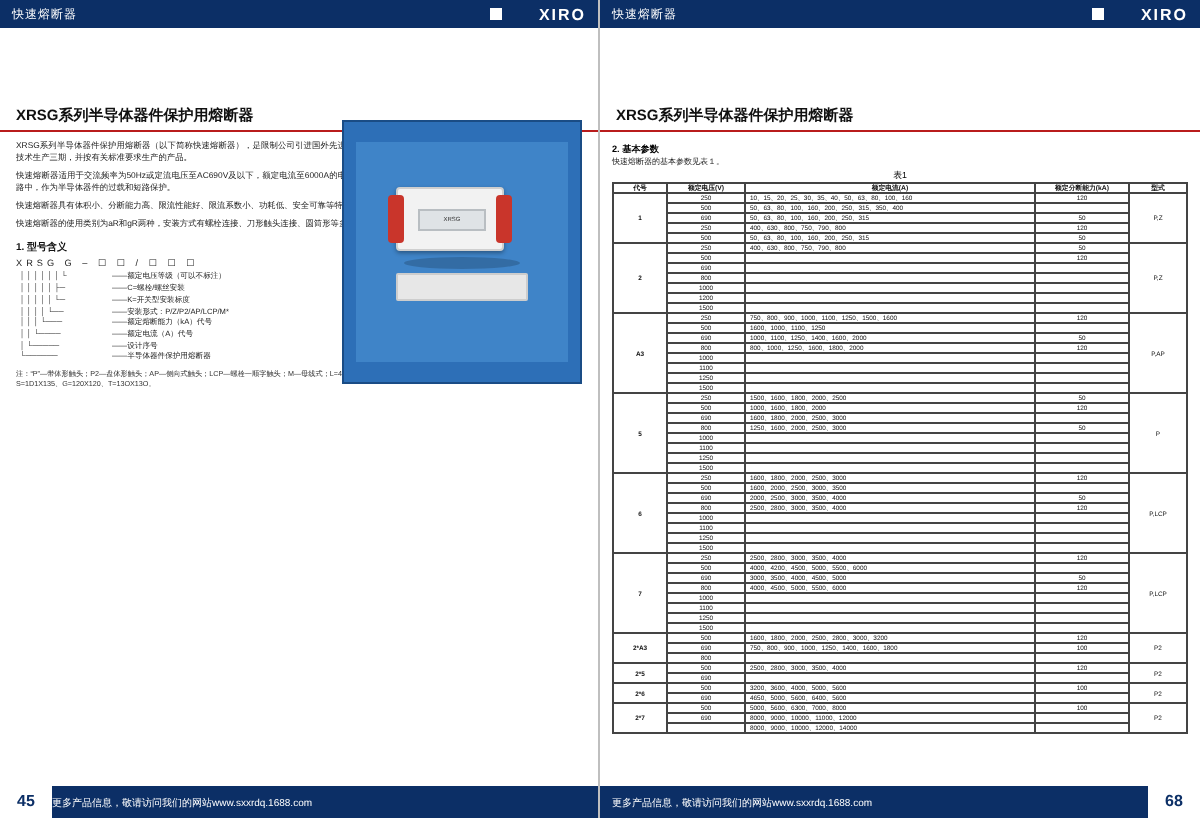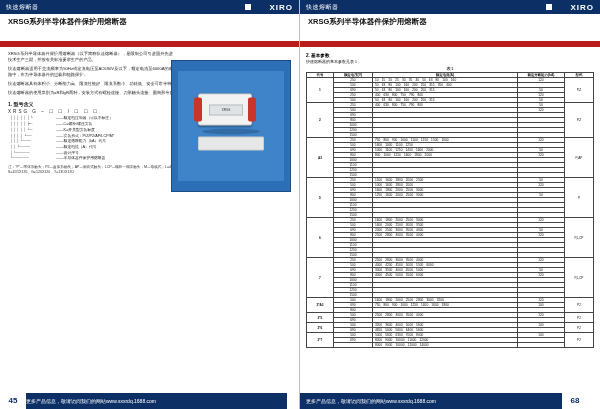--- a/index.html
+++ b/index.html
@@ -6,41 +6,41 @@
   body{font-family:"Liberation Sans","DejaVu Sans",sans-serif;}
   #page{width:600px;height:409px;position:relative;background:#d9d9d9;overflow:hidden;}
   .page{position:absolute;top:0;height:409px;background:#ffffff;overflow:hidden;}
   .page.left{left:0;width:299px;border-right:1px solid #bfbfbf;}
   .page.right{left:300px;width:300px;}
   .topbar{height:14px;background:#0c2f66;color:#fff;display:flex;align-items:center;justify-content:space-between;padding:0 6px;box-sizing:border-box;}
   .topbar .cat{font-size:6px;letter-spacing:.5px;}
   .brand{display:flex;align-items:center;gap:18px;}
   .brand .logo{font-size:8px;font-weight:bold;letter-spacing:1px;}
   .brand .sq{width:6px;height:6px;background:#fff;display:inline-block;}
-  .titlebar{padding:3px 8px 14px 8px;border-bottom:6px solid #b91c1c;}
+  .titlebar{padding:3px 8px 2px 8px;border-bottom:1px solid #b91c1c;margin-top:36px;}
   .titlebar h1{margin:0;font-size:7.5px;font-weight:bold;color:#111;}
   .content{padding:4px 8px;}
   p.body{margin:0 0 3px 0;font-size:4.2px;line-height:1.45;color:#222;text-align:justify;}
   .sec-title{font-size:5px;font-weight:bold;margin:4px 0 2px 0;color:#111;}
   .codebox{font-size:4px;line-height:1.5;color:#222;}
   .code-head{font-size:4.6px;letter-spacing:2px;margin-bottom:1px;}
   .ladder{position:relative;margin-left:2px;}
   .ladder .row{display:flex;font-size:3.8px;line-height:1.5;white-space:nowrap;}
   .ladder .stem{width:46px;color:#333;}
   .note{font-size:3.6px;line-height:1.5;color:#333;border:0;margin-top:3px;}
   .imgpanel{position:absolute;right:8px;top:60px;width:118px;height:130px;background:#2d6fb7;border:1px solid #1a4c85;}
   .imgpanel .inner{position:absolute;left:6px;top:10px;right:6px;bottom:10px;background:#3f84c8;}
   .device{position:absolute;left:50%;top:46%;transform:translate(-50%,-50%);}
   .dev-body{width:52px;height:30px;background:#f2f2f2;border:1px solid #cfcfcf;border-radius:2px;position:relative;box-shadow:0 1px 2px rgba(0,0,0,.35);}
   .dev-cap{position:absolute;left:-5px;top:3px;width:8px;height:24px;background:#c9352b;border-radius:2px;}
   .dev-cap2{position:absolute;right:-5px;top:3px;width:8px;height:24px;background:#c9352b;border-radius:2px;}
   .dev-label{position:absolute;left:10px;top:10px;width:32px;height:9px;background:#dfe3e6;border:1px solid #b9bec2;font-size:3px;color:#333;display:flex;align-items:center;justify-content:center;}
   .dev-shadow{width:58px;height:6px;background:rgba(0,0,0,.18);border-radius:50%;margin:3px auto 0;}
   .dev-base{width:64px;height:12px;background:#e7e7e7;border:1px solid #cdcdcd;margin:2px auto 0;border-radius:1px;}
-  .footer{position:absolute;bottom:0;left:0;right:12px;height:16px;background:#0c2f66;color:#fff;display:flex;align-items:center;}
+  .footer{position:absolute;bottom:0;left:0;right:0;height:16px;background:#0c2f66;color:#fff;display:flex;align-items:center;}
   .footer .pg{width:26px;text-align:center;font-size:8px;font-weight:bold;}
   .footer .txt{font-size:5px;}
   .page.left .footer .pg{background:#ffffff;color:#0c2f66;height:16px;line-height:16px;}
   .page.right .footer{justify-content:space-between;padding-right:0;}
   .page.right .footer .pg{background:#ffffff;color:#0c2f66;height:16px;line-height:16px;}
   .r-sub{font-size:4.6px;font-weight:bold;margin:3px 0 1px 0;}
   .r-note{font-size:4px;margin:0 0 2px 0;color:#222;}
   .tbl-title{text-align:center;font-size:4.4px;margin:1px 0 1px 0;}
   table{border-collapse:collapse;width:100%;font-size:3.2px;color:#111;}
   th,td{border:.4px solid #444;padding:0 1px;text-align:center;vertical-align:middle;line-height:1.25;}

